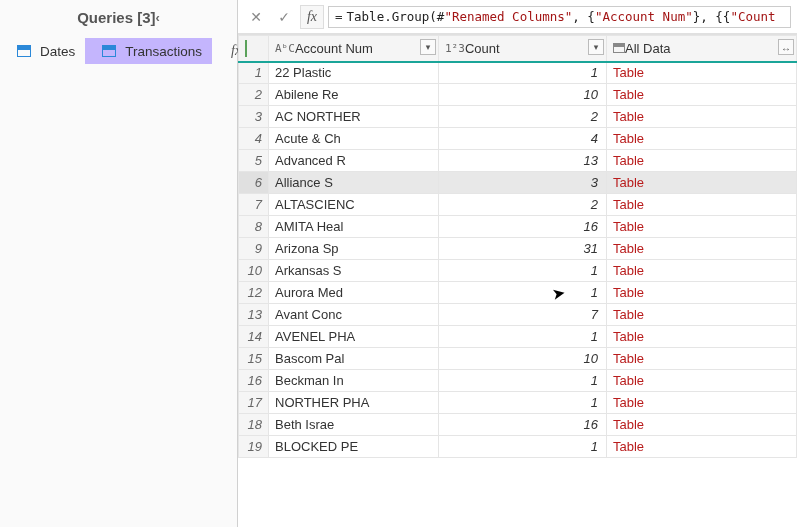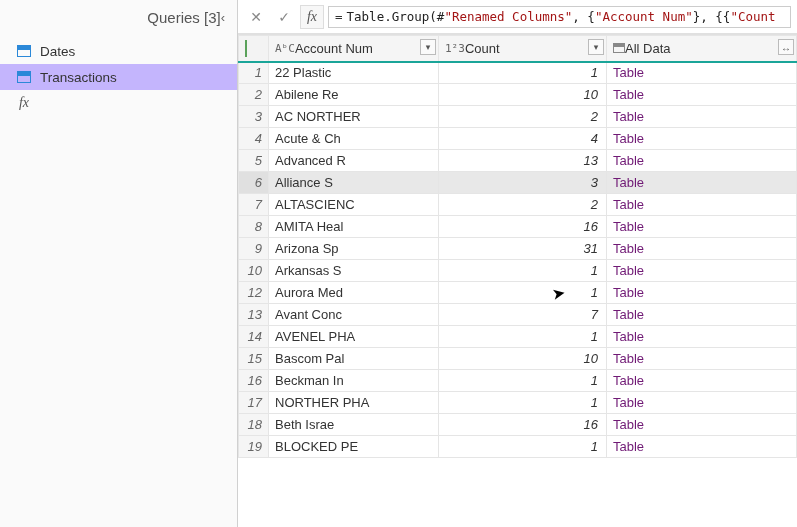--- a/index.html
+++ b/index.html
@@ -17,34 +17,35 @@
   .queries-pane {
     width: 238px;
     border-right: 1px solid #d0d0d0;
     display: flex;
     flex-direction: column;
     background: #fafafa;
   }
   .queries-header {
     display: flex;
     align-items: center;
-    justify-content: flex-end;
+    justify-content: center;
     padding: 6px 12px 6px 12px;
     font-size: 15px;
     color: #555;
     height: 34px;
+    font-weight: bold;
   }
   .collapse-chevron {
     color: #666;
     font-size: 13px;
     cursor: pointer;
   }
   .query-list {
     display: flex;
-    flex-direction: column;
+    flex-direction: row;
     padding-top: 4px;
   }
   .query-item {
     display: flex;
     align-items: center;
     gap: 8px;
     padding: 4px 10px 4px 16px;
     height: 26px;
     font-size: 13.5px;
     color: #333;
@@ -198,21 +199,21 @@
     padding-right: 6px;
     font-style: italic;
   }
   td.count {
     text-align: right;
     font-style: italic;
     color: #333;
     padding-right: 8px;
   }
   td.link {
-    color: #701a75;
+    color: #b91c1c;
   }
   tbody tr.selected td { background: #e8e8e8; }
   tbody tr.selected td.rownum { background: #e0e0e0; }
   
   .type-ico {
     font-family: Consolas, monospace;
     font-size: 11px;
     color: #666;
   }
   .tbl-head-ico {

